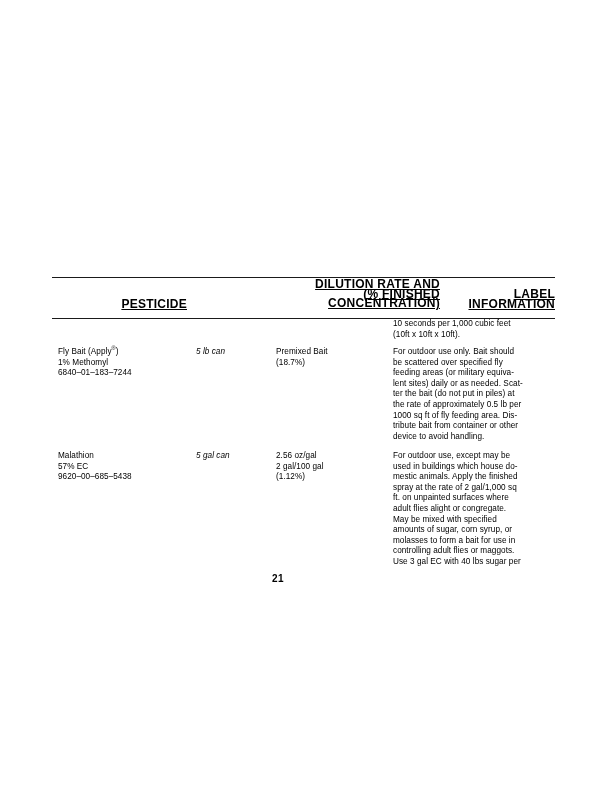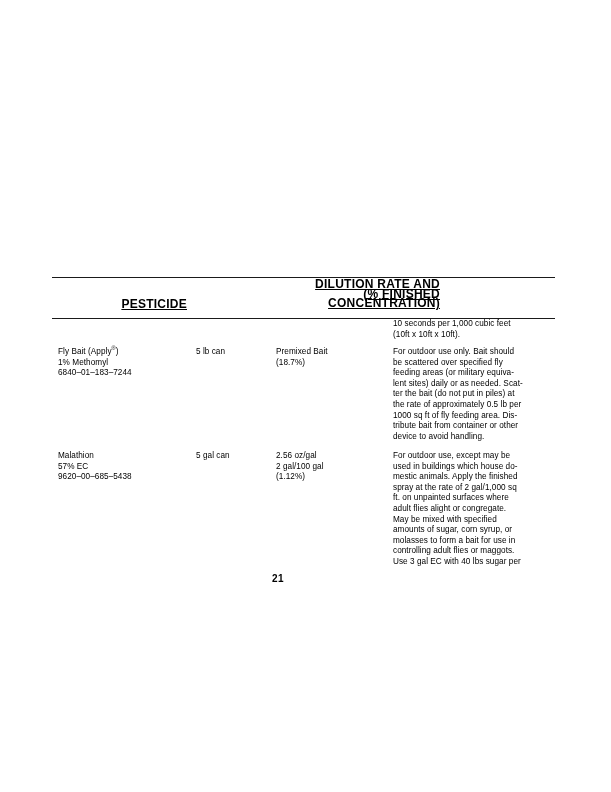--- a/index.html
+++ b/index.html
@@ -85,21 +85,21 @@
 
   .cell {
     position: absolute;
     font-size: 8.2px;
     line-height: 10.6px;
     white-space: pre-line;
     letter-spacing: 0.05px;
   }
 
   .col-pesticide { left: 6px; width: 135px; }
-  .col-unit      { left: 144px; width: 80px; }
+  .col-unit      { left: 144px; width: 80px; font-style: italic; }
   .col-dilution  { left: 224px; width: 110px; }
   .col-label     { left: 341px; width: 168px; }
 
   .sup {
     font-size: 5.6px;
     vertical-align: super;
     line-height: 0;
   }
 
   
@@ -126,20 +126,22 @@
 
   <div class="table-block">
 
     <div class="rule rule-top"></div>
 
     <div class="thead">
       <div class="th th-pesticide">PESTICIDE</div>
       <div class="th th-dilution">DILUTION RATE AND
 (% FINISHED
 CONCENTRATION)</div>
+      <div class="th th-label">LABEL
+INFORMATION</div>
     </div>
 
     <div class="rule rule-mid"></div>
 
     <div class="tbody" style="height:300px">
 
       <div class="cell col-label row-preamble">10 seconds per 1,000 cubic feet
 (10ft x 10ft x 10ft).</div>
 
       <div>

